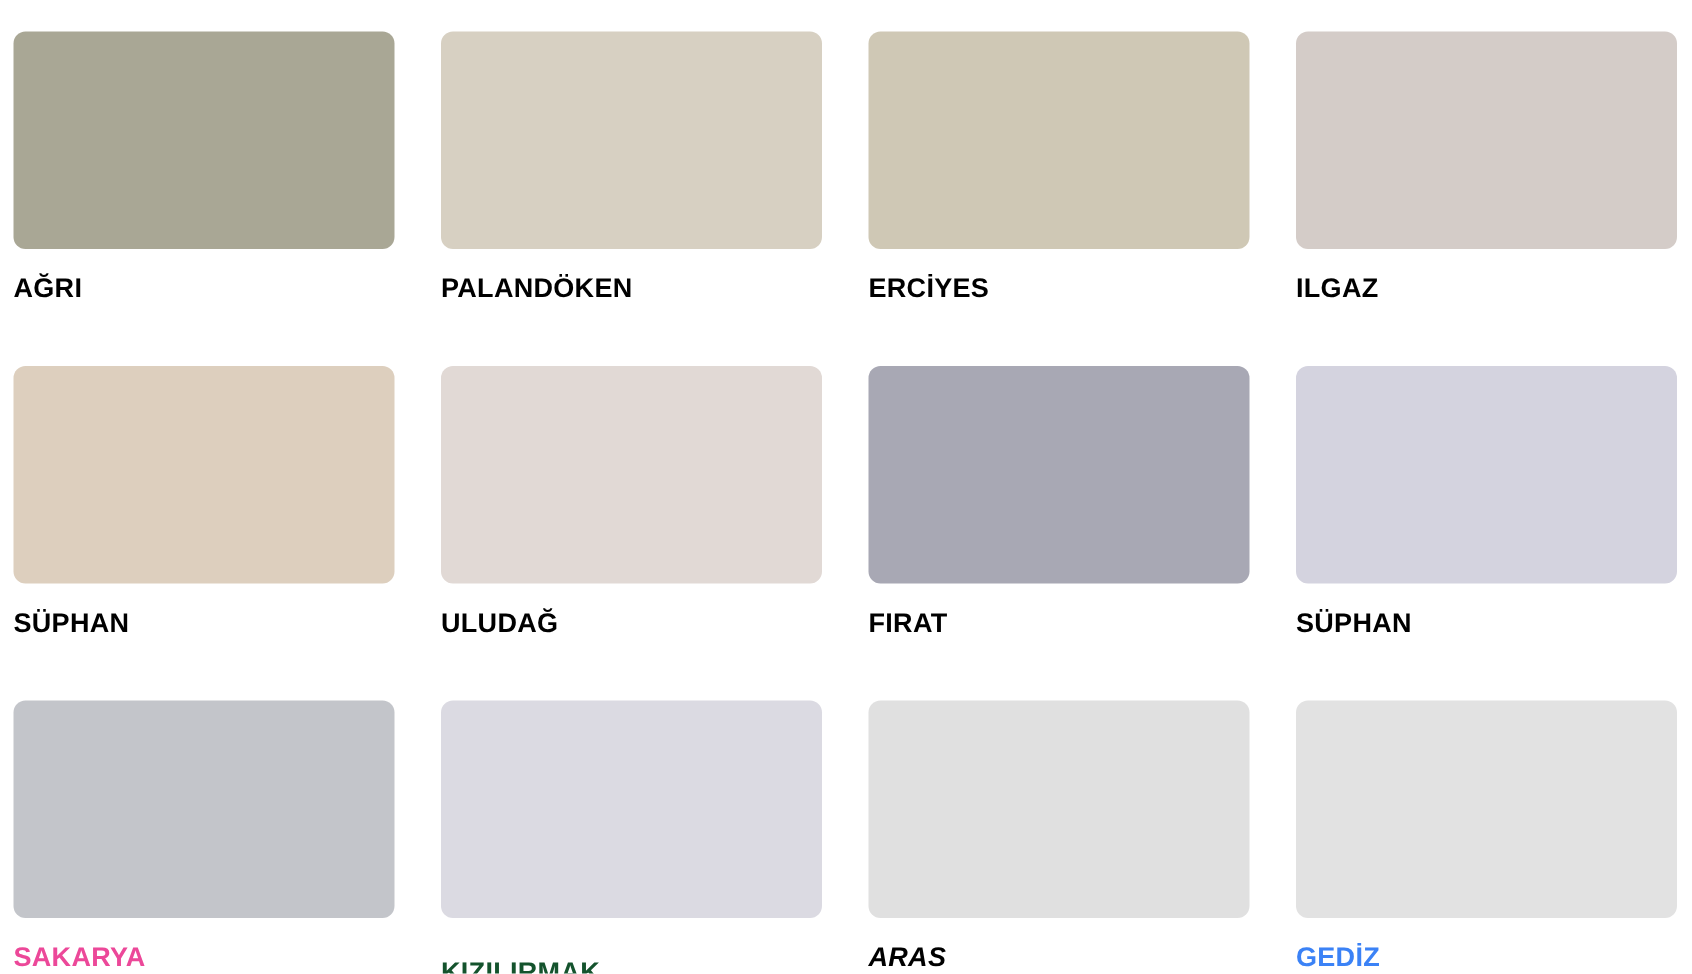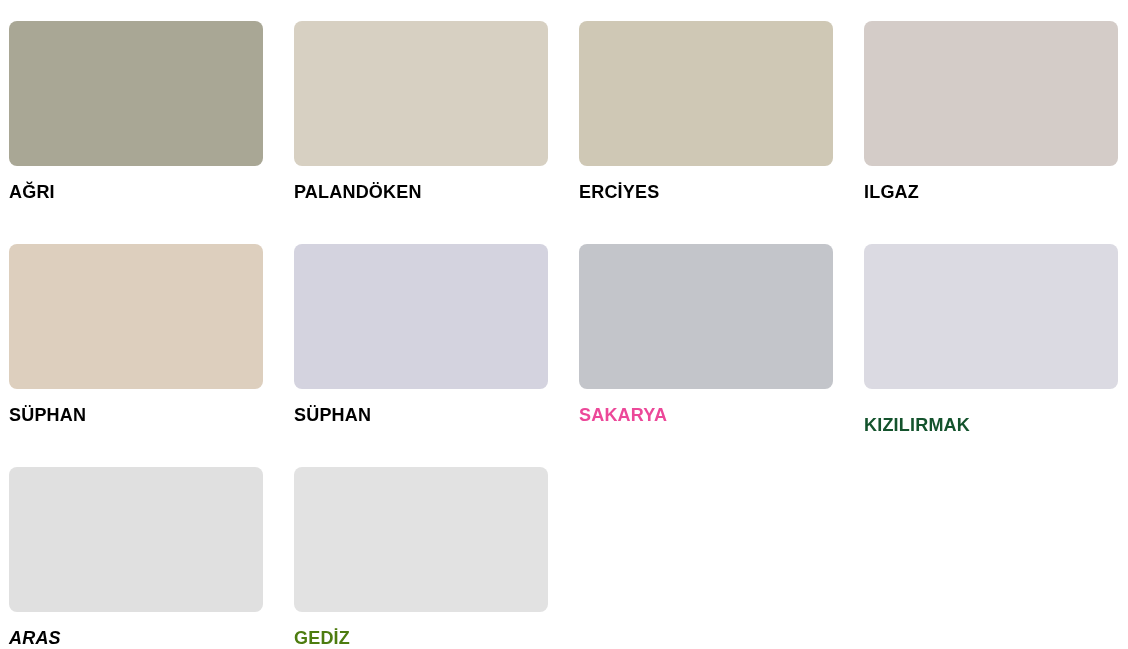--- a/index.html
+++ b/index.html
@@ -66,32 +66,40 @@
     </div>
     <div class="swatch-card">
       <div class="swatch-chip" style="background-color: rgb(212, 204, 200);"></div>
       <div class="swatch-label" style="color: rgb(0, 0, 0);">ILGAZ</div>
     </div>
     <div class="swatch-card">
       <div class="swatch-chip" style="background-color: rgb(221, 207, 190);"></div>
       <div class="swatch-label" style="color: rgb(0, 0, 0);">SÜPHAN</div>
     </div>
     <div class="swatch-card">
+      <div class="swatch-chip" style="background-color: rgb(225, 217, 213);"></div>
+      <div class="swatch-label" style="color: rgb(0, 0, 0);">ULUDAĞ</div>
+    </div>
+    <div class="swatch-card">
+      <div class="swatch-chip" style="background-color: rgb(168, 168, 180);"></div>
+      <div class="swatch-label" style="color: rgb(0, 0, 0);">FIRAT</div>
+    </div>
+    <div class="swatch-card">
       <div class="swatch-chip" style="background-color: rgb(212, 211, 223);"></div>
       <div class="swatch-label" style="color: rgb(0, 0, 0);">SÜPHAN</div>
     </div>
     <div class="swatch-card">
       <div class="swatch-chip" style="background-color: rgb(195, 197, 202);"></div>
       <div class="swatch-label" style="color: #ec4899;">SAKARYA</div>
     </div>
     <div class="swatch-card">
       <div class="swatch-chip" style="background-color: rgb(219, 218, 226);"></div>
       <div class="swatch-label" style="color: #14532d; margin-top: 27px;">KIZILIRMAK</div>
     </div>
     <div class="swatch-card">
       <div class="swatch-chip" style="background-color: rgb(224, 224, 224);"></div>
       <div class="swatch-label" style="color: rgb(0, 0, 0); font-style: italic;">ARAS</div>
     </div>
     <div class="swatch-card">
       <div class="swatch-chip" style="background-color: rgb(226, 226, 226);"></div>
-      <div class="swatch-label" style="color: #4d7c0f;">GEDİZ</div>
+      <div class="swatch-label" style="color: #3b82f6;">GEDİZ</div>
     </div>
   </div>
 
 </body></html>

